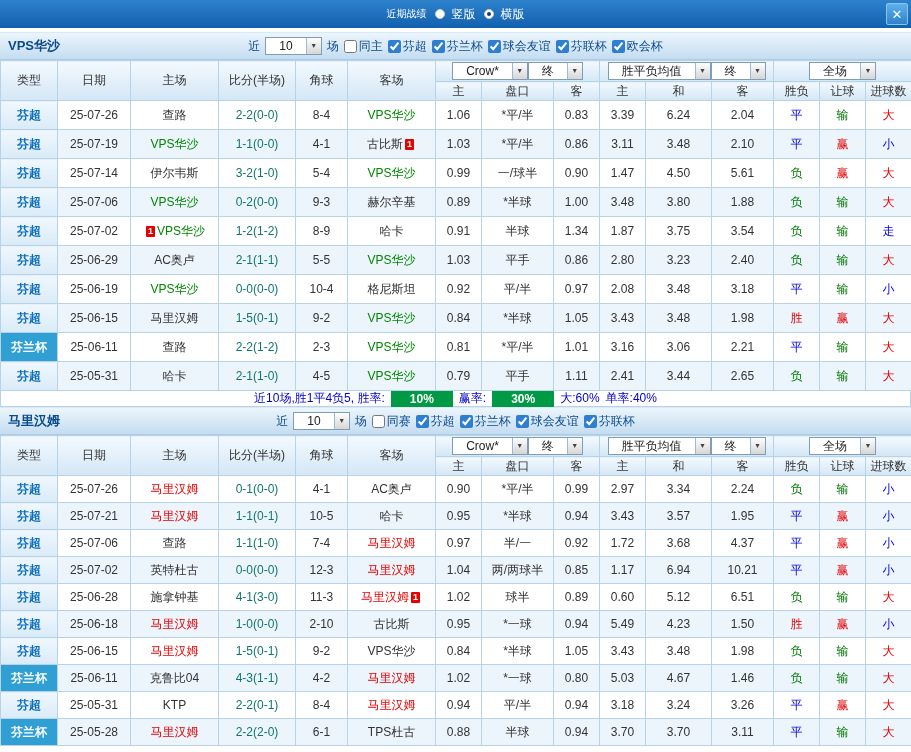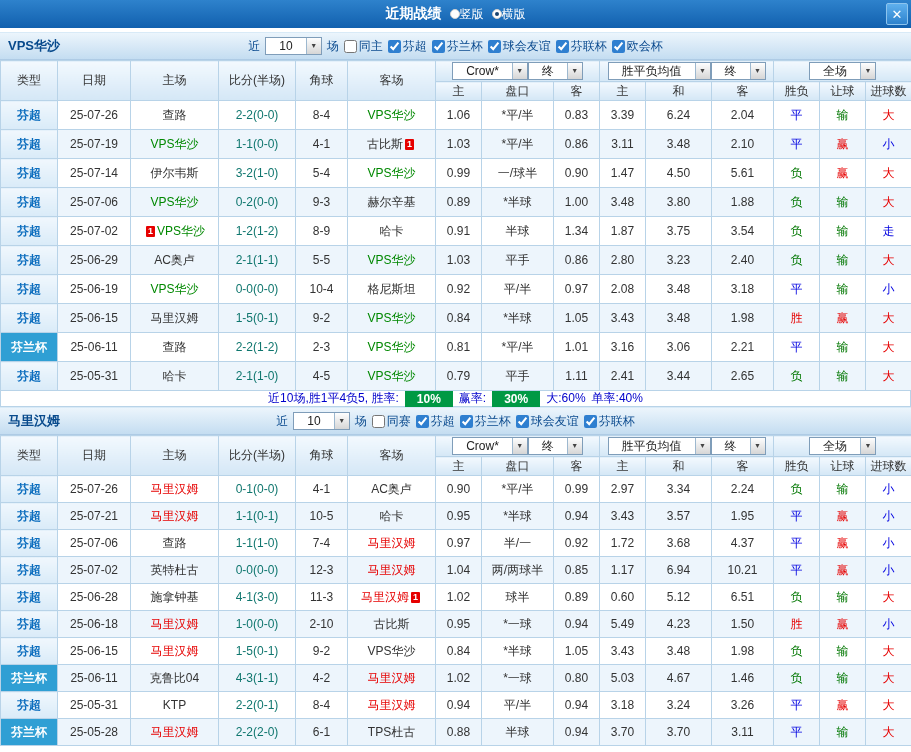--- a/index.html
+++ b/index.html
@@ -10,22 +10,22 @@
   }
   .app { width: 911px; }
 
   
   .titlebar {
     height: 28px; position: relative;
     background: linear-gradient(180deg, #2e82cc, #1160ae);
     display: flex; align-items: center;
   }
   .titlebar-center { flex: 1; display: flex; justify-content: center; align-items: center; gap: 8px; color: #fff; }
-  .title { font-weight: bold; font-size: 14px; }
-  .radio { display: inline-flex; align-items: center; gap: 0; font-size: 12px; cursor: pointer; color:#fff; }
+  .title { font-weight: normal; font-size: 10px; }
+  .radio { display: inline-flex; align-items: center; gap: 7px; font-size: 12px; cursor: pointer; color:#fff; }
   .radio-circle { width: 10px; height: 10px; border-radius: 50%; background: #fdfdfd; border: 1px solid #cfcfcf; position: relative; flex: none; }
   .radio-circle.checked::after { content: ""; position: absolute; left: 2px; top: 2px; width: 4px; height: 4px; border-radius: 50%; background: #17426e; }
   .close-btn {
     position: absolute; right: 3px; top: 3px; width: 22px; height: 22px;
     background: linear-gradient(#5fb0ee, #2d82cd); border: 1px solid #8cc4ee; border-radius: 2px;
     color: #fff; font-size: 13px; font-weight: bold;
     display: flex; align-items: center; justify-content: center; cursor: pointer;
   }
   .gap { height: 4px; background: #fff; }
 
@@ -65,21 +65,21 @@
   td.res.b { color: #0000e0; }
   td.res.g { color: #007700; }
   .card { display: inline-block; background: #e60000; color: #fff; font-size: 9px; line-height: 11px; padding: 0 2px; margin: 0 2px; border-radius: 1px; vertical-align: 1px; font-weight: bold; }
 
   
   .summary {
     height: 16px; border: 1px solid #b8d3e8; border-top: none;
     display: flex; align-items: center; justify-content: center; gap: 6px;
     color: #0000cc; background: #fff;
   }
-  .sum-badge { background: #009944; color: #fff; padding: 1px 12px; font-weight: bold; }
+  .sum-badge { background: #009944; color: #fff; padding: 1px 19px; font-weight: bold; }
 </style>
 </head>
 <body>
 
 <div class="app">
 
   <div class="titlebar">
     <div class="titlebar-center">
       <span class="title">近期战绩</span>
       <span class="radio">

